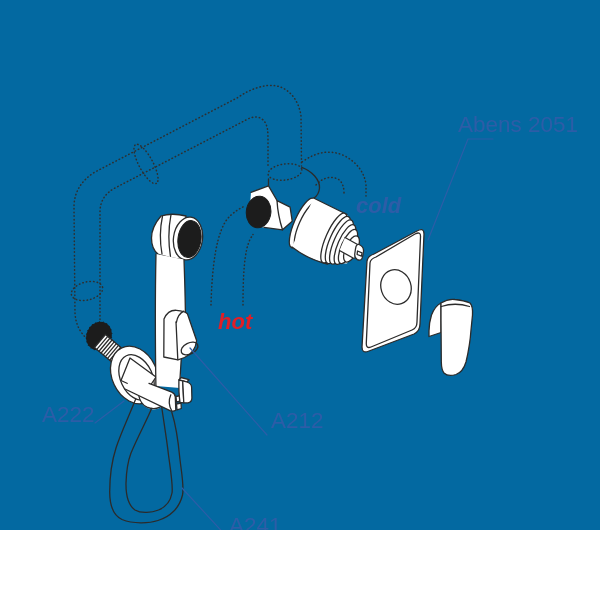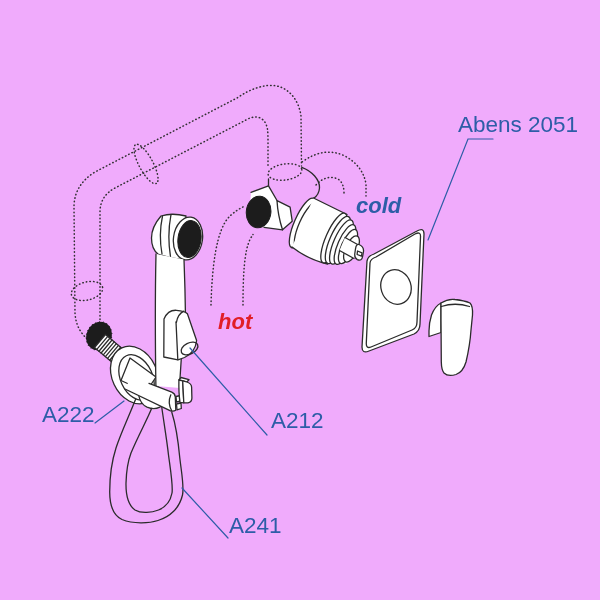--- a/index.html
+++ b/index.html
@@ -1,16 +1,16 @@
 <!DOCTYPE html>
 <html><head>
 <meta charset="utf-8">
 <style>
   html,body{margin:0;padding:0;background:#ffffff;}
-  .stage{position:relative;width:600px;height:600px;background:#f0abfc;overflow:hidden;}
+  .stage{position:relative;width:600px;height:530px;background:#0369a1;overflow:hidden;}
   svg{display:block;}
   .ink{stroke:#2b2b2b;fill:none;stroke-width:1.3;stroke-linecap:round;stroke-linejoin:round;}
   .inkfill{stroke:#2b2b2b;fill:#ffffff;stroke-width:1.3;stroke-linecap:round;stroke-linejoin:round;}
   .dash{stroke:#2f2f2f;fill:none;stroke-width:1.5;stroke-dasharray:0.5 3.1;stroke-linecap:round;stroke-linejoin:round;}
   .blackfill{fill:#1c1c1c;stroke:#1c1c1c;stroke-width:1;}
   .leader{stroke:#2d5da7;fill:none;stroke-width:1.2;stroke-linecap:round;}
   text.blue{fill:#2d5da7;font-family:"Liberation Sans",sans-serif;font-size:22.5px;}
   text.temp{font-family:"Liberation Sans",sans-serif;font-size:22px;font-weight:bold;font-style:italic;}
   text.cold{fill:#2d5da7;}
   text.hot{fill:#e11e26;}

